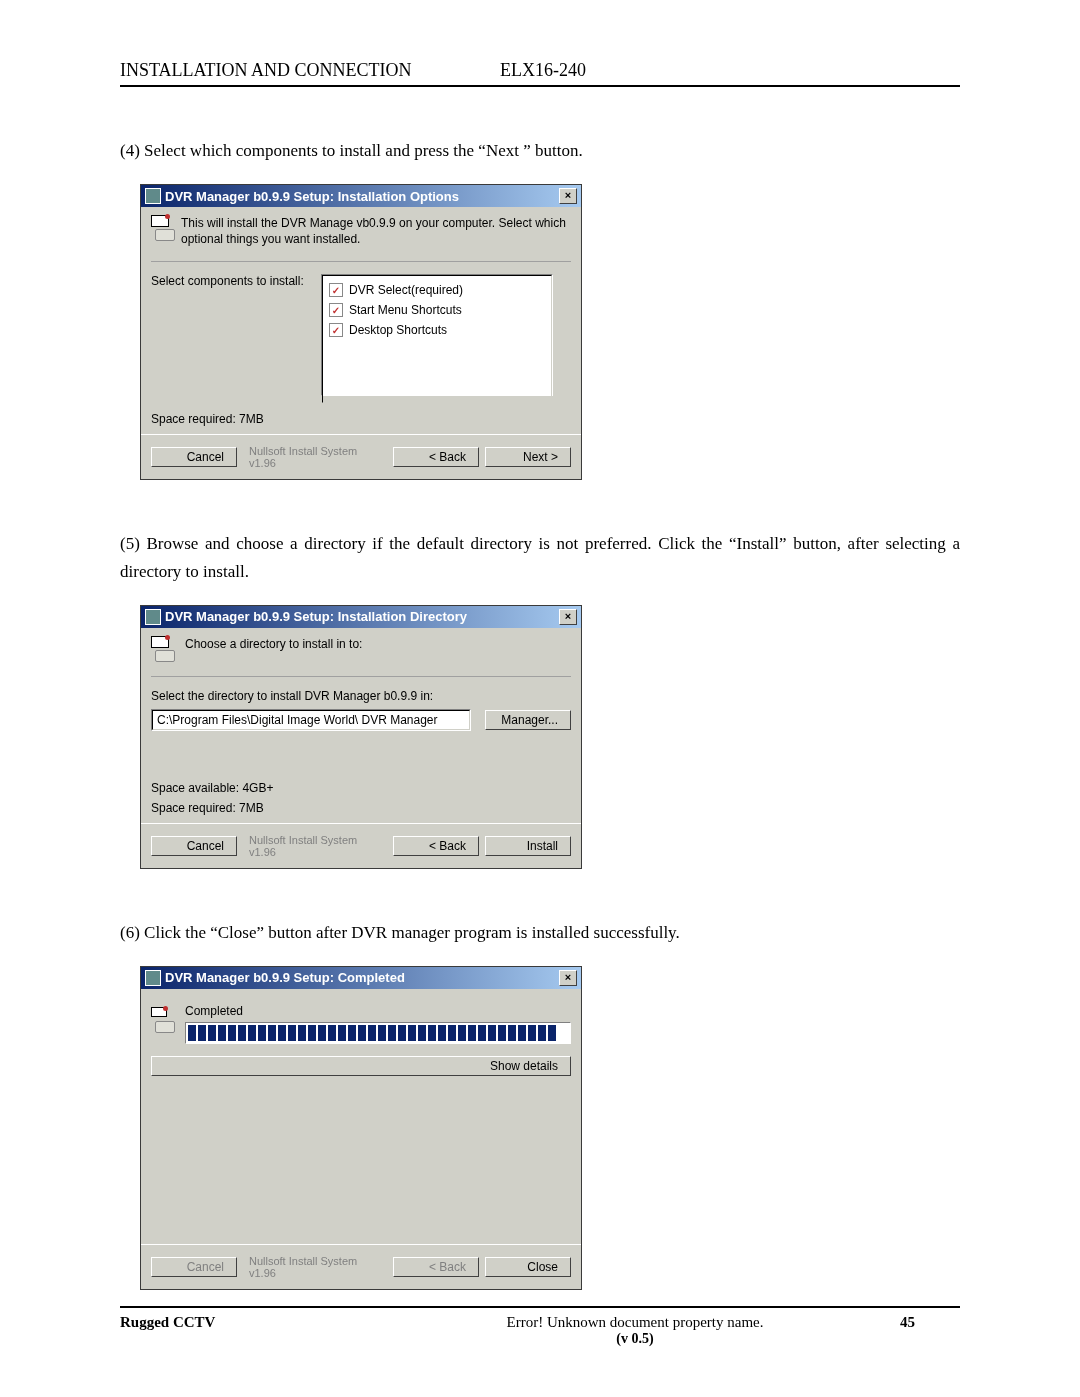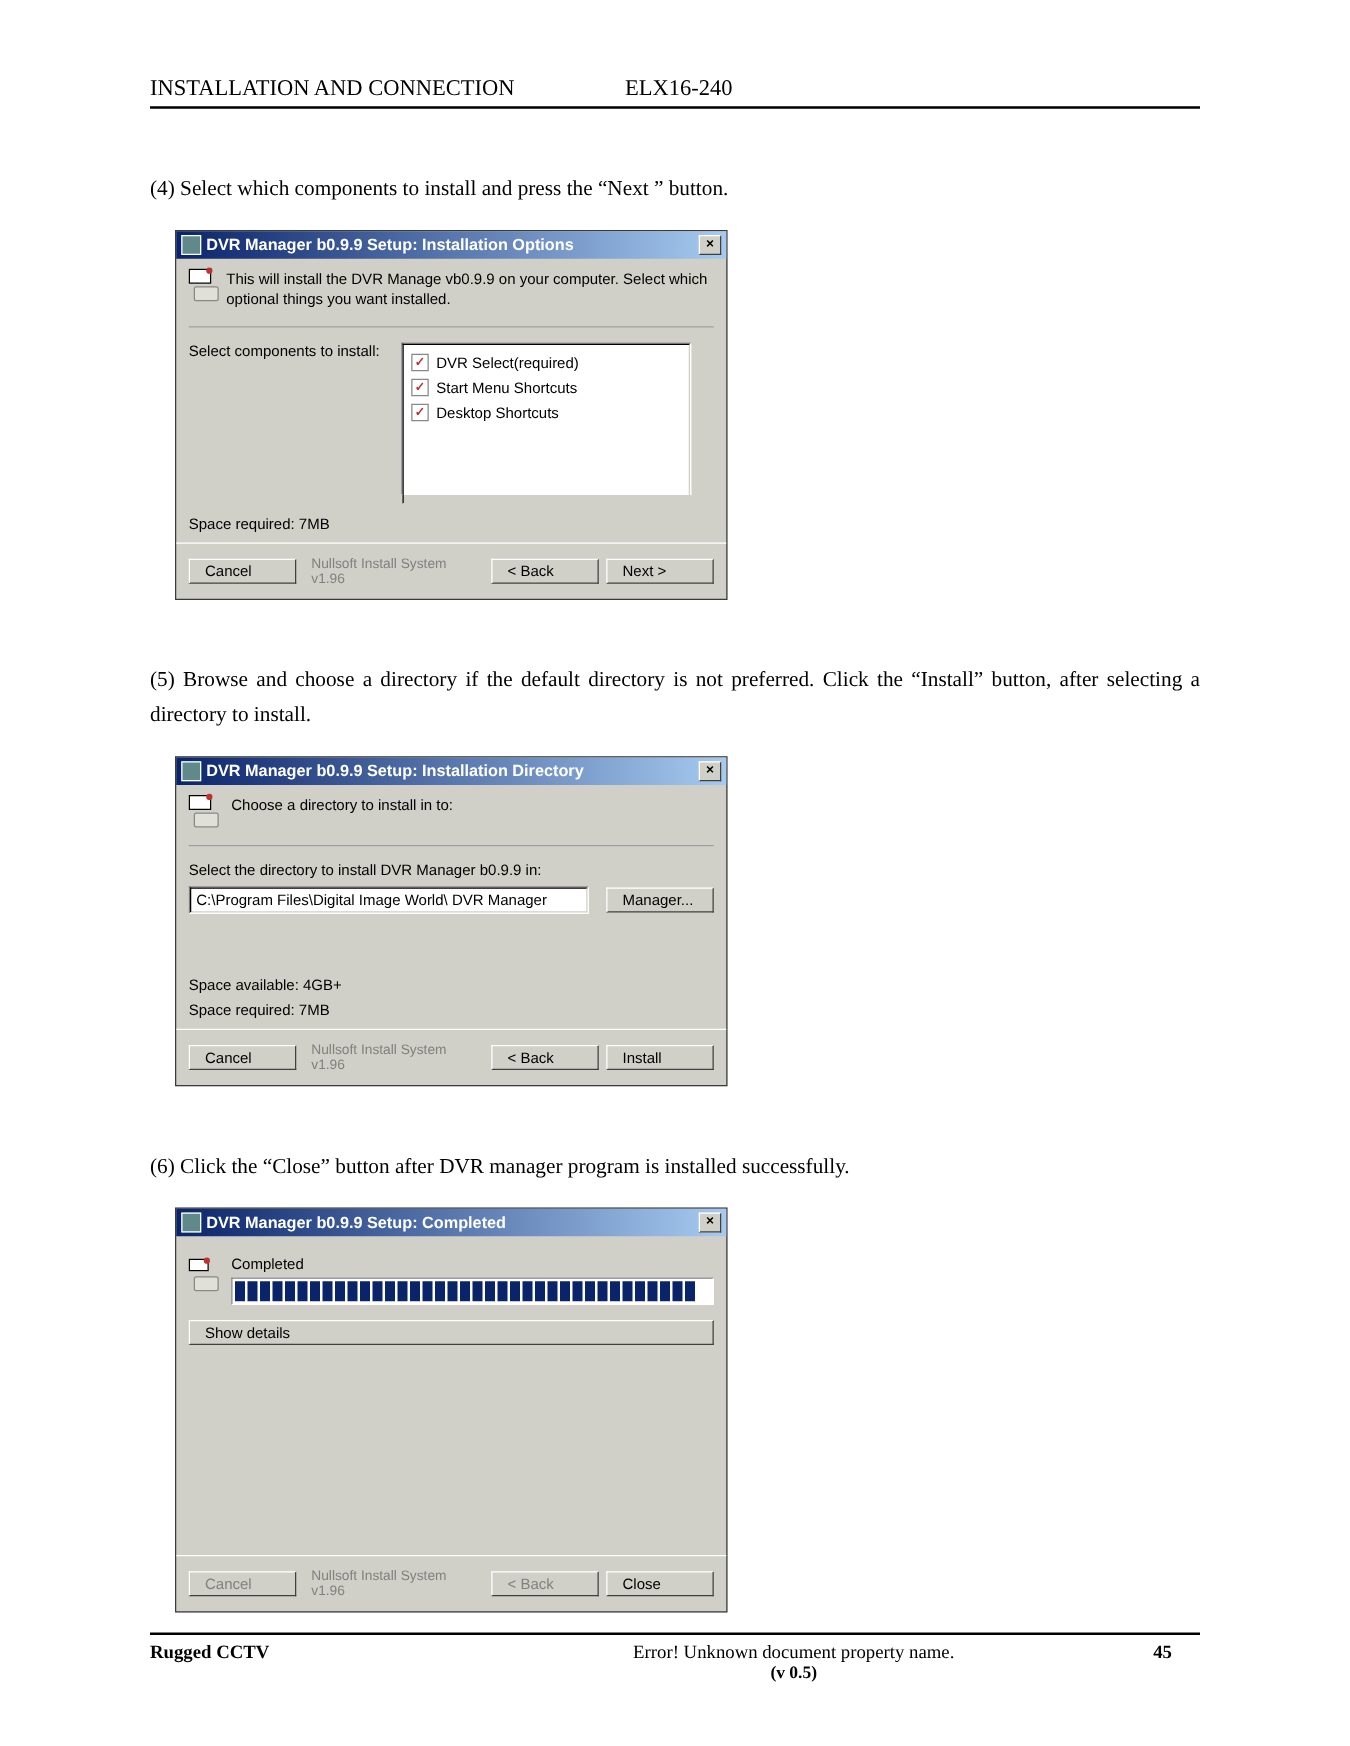--- a/index.html
+++ b/index.html
@@ -3,61 +3,61 @@
 <meta charset="utf-8">
 <style>
 body{margin:0;background:#fff;font-family:"Times New Roman",serif;color:#000;width:1080px;height:1397px;position:relative}
 .page{padding:60px 120px 0 120px}
 .hdr{display:flex;justify-content:flex-start;font-weight:normal;font-size:18px;border-bottom:2px solid #000;padding-bottom:4px}
 .hdr .h1{width:380px}
 .hdr .h2{}
 .body-text{font-size:17px;margin:50px 0 20px 0;line-height:1.6}
 .body-text.justify{text-align:justify}
 .dialog{width:440px;margin-left:20px;background:#d0d0c8;border:1px solid #3a3a3a;font-family:Tahoma,Arial,sans-serif;font-size:13px;color:#000}
-.titlebar{background:linear-gradient(to right,#0a246a,#a6caf0);color:#fff;font-weight:bold;font-size:13px;padding:3px 4px;display:flex;align-items:flex-start}
+.titlebar{background:linear-gradient(to right,#0a246a,#a6caf0);color:#fff;font-weight:bold;font-size:13px;padding:3px 4px;display:flex;align-items:center}
 .titlebar .ticon{width:14px;height:14px;background:#608a8a;margin-right:4px;display:inline-block;border:1px solid #fff}
 .titlebar .ttxt{flex:1}
 .titlebar .xbtn{width:16px;height:14px;background:#d0d0c8;color:#000;font-size:11px;font-weight:bold;text-align:center;line-height:13px;border:1px solid #fff;border-right-color:#404040;border-bottom-color:#404040;margin-left:2px}
 .dlg-body{padding:8px 10px}
 .dlg-top{display:flex;align-items:flex-start;border-bottom:1px solid #a0a0a0;padding-bottom:14px;margin-bottom:12px}
 .dlg-icon{width:28px;height:26px;margin-right:6px;display:flex;flex-direction:column;justify-content:space-between}
 .dlg-icon .a{width:16px;height:10px;border:1px solid #000;background:#fff;position:relative}
 .dlg-icon .a::after{content:"";position:absolute;right:-2px;top:-2px;width:5px;height:5px;background:#c03030;border-radius:50%}
 .dlg-icon .b{width:18px;height:10px;border:1px solid #888;background:#e0e0d8;border-radius:2px;margin-left:4px}
 .d-top-text{font-size:12px;line-height:1.3;padding-top:1px}
 .mid{display:flex;padding:0 0 10px 0}
 .mid-l{width:170px;font-size:12px;padding-top:0}
 .list-box{width:230px;height:120px;border:1px solid #808080;border-bottom-color:#fff;border-right-color:#fff;background:#fff}
 .list-box-inner{border:1px solid #000;border-bottom-color:#d0d0c8;border-right-color:#d0d0c8;height:118px;padding:4px}
 .li{display:flex;align-items:center;font-size:12px;padding:3px 2px}
 .chk{width:12px;height:12px;border:1px solid #888;background:#fff;margin-right:6px;display:inline-flex;align-items:center;justify-content:center;font-size:10px;color:#c03030;font-weight:bold}
 .space-line{font-size:12px;margin-top:6px}
 .btn-row{border-top:1px solid #fff;padding:10px 10px 10px 10px;display:flex;align-items:center}
 .btn-row::before{content:"";display:block;border-top:1px solid #a0a0a0;margin-top:-11px;position:absolute}
-.btn{min-width:60px;padding:2px 12px;background:#d0d0c8;border:1px solid #fff;border-right-color:#404040;border-bottom-color:#404040;font-size:12px;text-align:left;margin-left:6px}
+.btn{min-width:60px;padding:2px 12px;background:#d0d0c8;border:1px solid #fff;border-right-color:#404040;border-bottom-color:#404040;font-size:12px;text-align:right;margin-left:6px}
 .btn.first{margin-left:0}
 .spacer{flex:1}
 .sys-txt{font-size:11px;color:#808080;margin-left:12px}
 .dir-label{font-size:12px;margin:6px 0}
 .dir-row{display:flex;align-items:center;gap:8px;margin-bottom:50px}
 .dir-input{flex:1;background:#fff;border:1px solid #808080;border-bottom-color:#fff;border-right-color:#fff;padding:0}
 .dir-input-inner{border:1px solid #000;border-bottom-color:#d0d0c8;border-right-color:#d0d0c8;padding:2px 4px;font-size:12px;white-space:nowrap;overflow:hidden}
 .prog-wrap{margin-top:7px}
 .prog-lbl{font-size:12px;margin-bottom:4px}
 .prog-bar{background:#fff;border:1px solid #808080;border-bottom-color:#fff;border-right-color:#fff;height:18px;padding:1px}
 .prog-bar-inner{display:flex;height:16px;gap:2px;padding:1px}
 .seg{width:8px;background:#0a246a}
 .show-det{margin-top:12px}
 .show-det .btn{margin-left:0}
 .dlg3-body{height:160px}
 .disabled{color:#808080}
 .ftr{position:absolute;bottom:50px;left:120px;right:120px;border-top:2px solid #000;padding-top:6px;display:flex;font-size:15px}
 .ftr .f1{width:250px;font-weight:bold}
 .ftr .fc{flex:1;text-align:center}
-.ftr .f2{width:60px;text-align:center;font-weight:bold}
+.ftr .f2{width:60px;text-align:left;font-weight:bold}
 .ftr .fv{text-align:center;font-weight:bold;font-size:14px}
 .dlg-icon.small .a{width:14px;height:8px}
 .dlg-top.nb{border-bottom:none;padding-bottom:0;margin-bottom:0;align-items:center}
 </style>
 </head>
 <body>
 
 <div class="page">
 <div class="hdr">
 <div class="h1">INSTALLATION AND CONNECTION</div>

